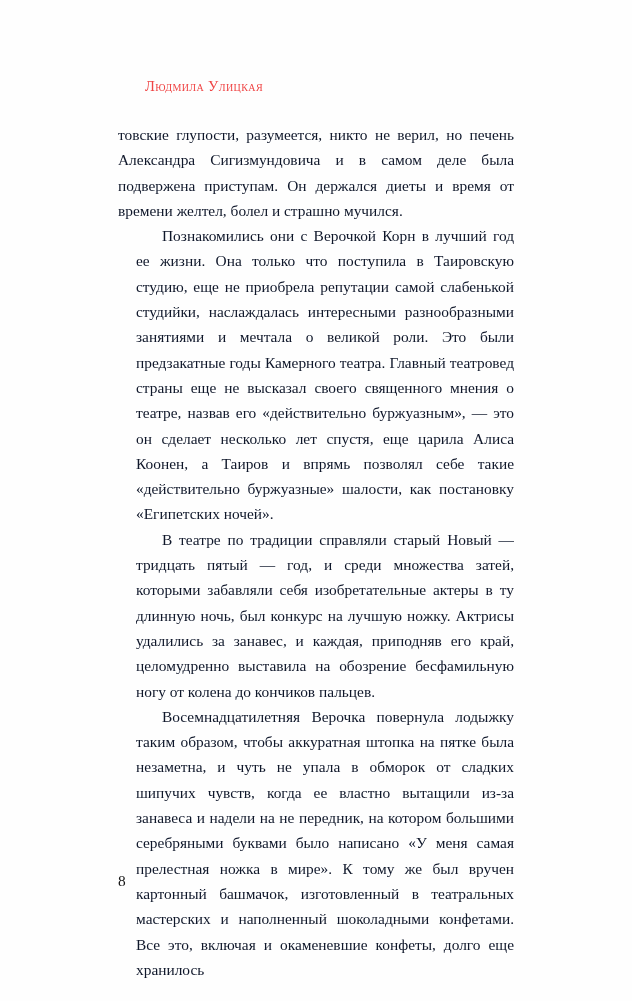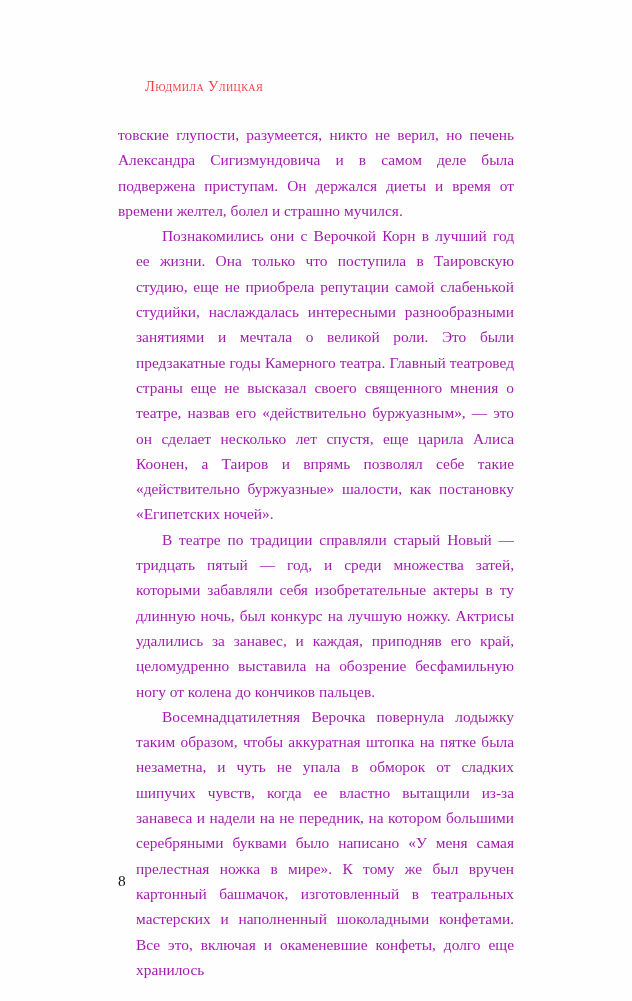--- a/index.html
+++ b/index.html
@@ -35,21 +35,21 @@
   }
   .body-text {
     position: absolute;
     left: 118px;
     top: 122px;
     width: 396px;
     font-size: 15.4px;
     line-height: 25.3px;
     text-align: justify;
     text-justify: inter-word;
-    color: #a21caf;
+    color: #0f172a;
     hyphens: manual;
   }
   .body-text p {
     margin: 0;
   }
   .body-text p.indent {
     text-indent: 26px;
     margin-left: 18px;
   }
   .folio {

